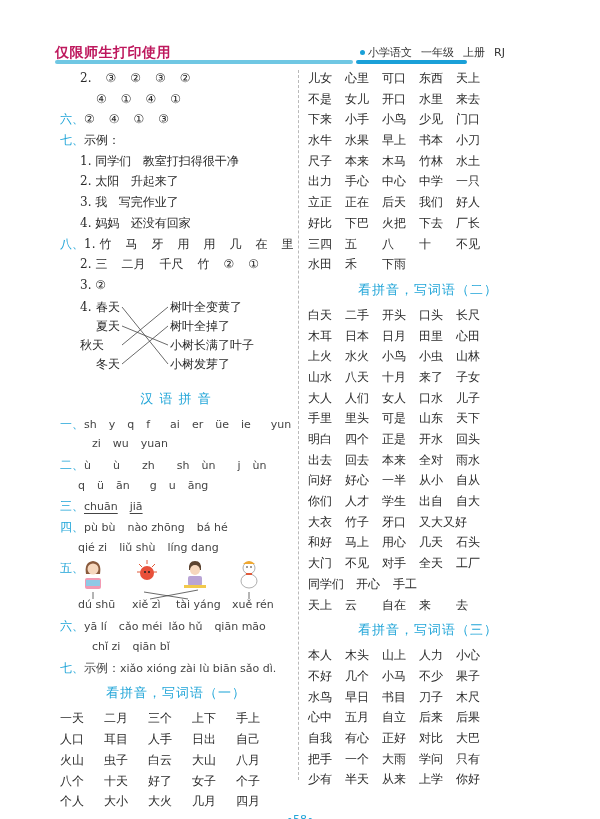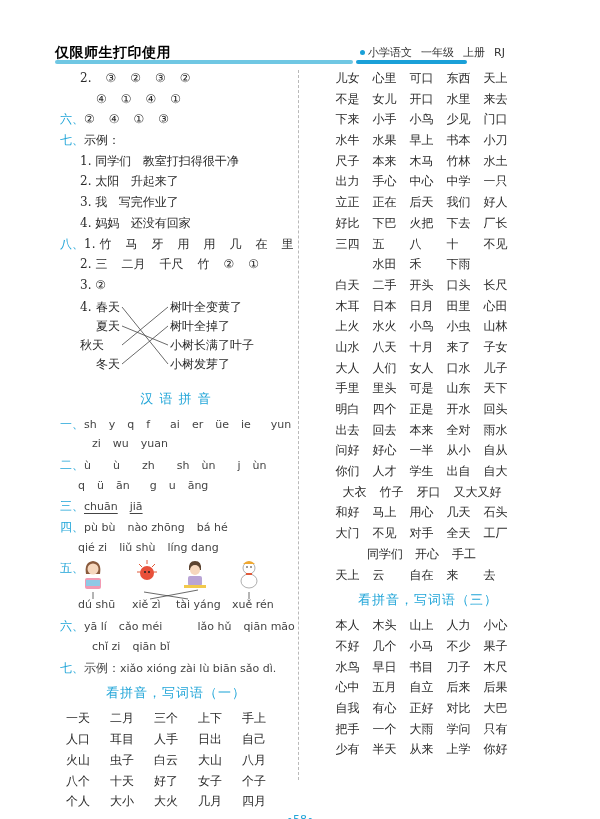--- a/index.html
+++ b/index.html
@@ -1,21 +1,21 @@
 <!DOCTYPE html>
 <html><head>
 <meta charset="utf-8">
 <style>
   html, body { margin: 0; padding: 0; }
   body {
     width: 600px; height: 819px; background: #ffffff; position: relative; overflow: hidden;
     font-family: "DejaVu Serif", "Liberation Serif", serif; color: #2a2a2a;
   }
   .header { position: absolute; left: 55px; top: 42px; width: 413px; }
-  .brand { font-family: "DejaVu Sans", sans-serif; font-weight: bold; font-size: 14px; color: #000000; letter-spacing: 0.5px; }
+  .brand { font-family: "DejaVu Sans", sans-serif; font-weight: bold; font-size: 14px; color: #be185d; letter-spacing: 0.5px; }
   .bar-left { position: absolute; left: 55px; top: 60px; width: 298px; height: 4px; background: #6fc7e3; border-radius: 2px; }
   .bar-right { position: absolute; left: 356px; top: 60px; width: 111px; height: 4px; background: #1aa0d8; border-radius: 2px; }
   .subject { position: absolute; left: 360px; top: 45px; font-family: "DejaVu Sans", sans-serif; font-size: 11px; color: #333; white-space: nowrap; }
   .subject .dot { display: inline-block; width: 5px; height: 5px; border-radius: 50%; background: #1aa0d8; margin-right: 3px; vertical-align: 1px; }
   .subject span.sp { margin-left: 9px; }
 
   .divider { position: absolute; left: 298px; top: 70px; width: 0; height: 710px; border-left: 1px dashed #b9b9b9; }
 
   .col { position: absolute; font-size: 12px; }
   .left { left: 60px; top: 68px; width: 232px; }
@@ -25,21 +25,21 @@
   .num { color: #21a5d8; font-family: "DejaVu Sans", sans-serif; }
   .ind1 { padding-left: 20px; }
   .ind2 { padding-left: 38px; }
   .gap > span { margin-right: 14px; }
   .py { font-family: "DejaVu Sans", sans-serif; font-size: 11px; color: #444; }
   .py span { margin-right: 12px; }
   .u { text-decoration: underline; text-underline-offset: 3px; }
 
   .section-title { font-family: "DejaVu Sans", sans-serif; color: #21a5d8; font-size: 13px; text-align: center; height: 30px; line-height: 30px; letter-spacing: 1px; }
 
-  .wordrow { height: 20.7px; line-height: 20.7px; display: flex; justify-content: center; }
+  .wordrow { height: 20.7px; line-height: 20.7px; display: flex; }
   .wordrow span { display: inline-block; width: 44px; white-space: nowrap; }
   .right .wordrow span { width: 37px; }
 
   .match { position: relative; height: 92px; }
   .match .li, .match .ri { position: absolute; font-size: 12px; height: 18px; line-height: 18px; }
   .match svg { position: absolute; left: 0; top: 0; }
 
   .pics { position: relative; height: 58px; }
   .pic { position: absolute; top: 0; width: 26px; height: 34px; }
   .pylab { position: absolute; top: 40px; font-family: "DejaVu Sans", sans-serif; font-size: 11px; color: #444; }
@@ -175,21 +175,21 @@
         <line x1="189" y1="34" x2="189" y2="41"></line>
       </g>
     </svg>
     <span class="pylab" style="left:18px">dú shū</span>
     <span class="pylab" style="left:72px">xiě zì</span>
     <span class="pylab" style="left:116px">tài yáng</span>
     <span class="pylab" style="left:172px">xuě rén</span>
   </div>
 
   <div class="line py">
-    <span class="num" style="margin-right:0;font-size:12px">六、</span><span>yā lí</span><span style="margin-right:35px">cǎo méi</span><span>lǎo hǔ</span><span>qiān māo</span>
+    <span class="num" style="margin-right:0;font-size:12px">六、</span><span>yā lí</span><span style="margin-right:6px">cǎo méi</span><span>lǎo hǔ</span><span>qiān māo</span>
   </div>
   <div class="line py" style="padding-left:32px">
     <span>chǐ zi</span><span>qiān bǐ</span>
   </div>
   <div class="line py">
     <span class="num" style="margin-right:0;font-size:12px">七、</span><span style="margin-right:0;font-family:'DejaVu Serif',serif;font-size:12px">示例：</span><span>xiǎo xióng zài lù biān sǎo dì.</span>
   </div>
 
   <div class="section-title">看拼音，写词语（一）</div>
 
@@ -296,20 +296,21 @@
         <span>八</span>
         <span>十</span>
         <span>不见</span>
       </div>
       <div class="wordrow">
         <span>水田</span>
         <span>禾</span>
         <span>下雨</span>
       </div>
     </div>
+  <div class="section-title">看拼音，写词语（二）</div>
   <div id="words2">
       <div class="wordrow">
         <span>白天</span>
         <span>二手</span>
         <span>开头</span>
         <span>口头</span>
         <span>长尺</span>
       </div>
       <div class="wordrow">
         <span>木耳</span>

